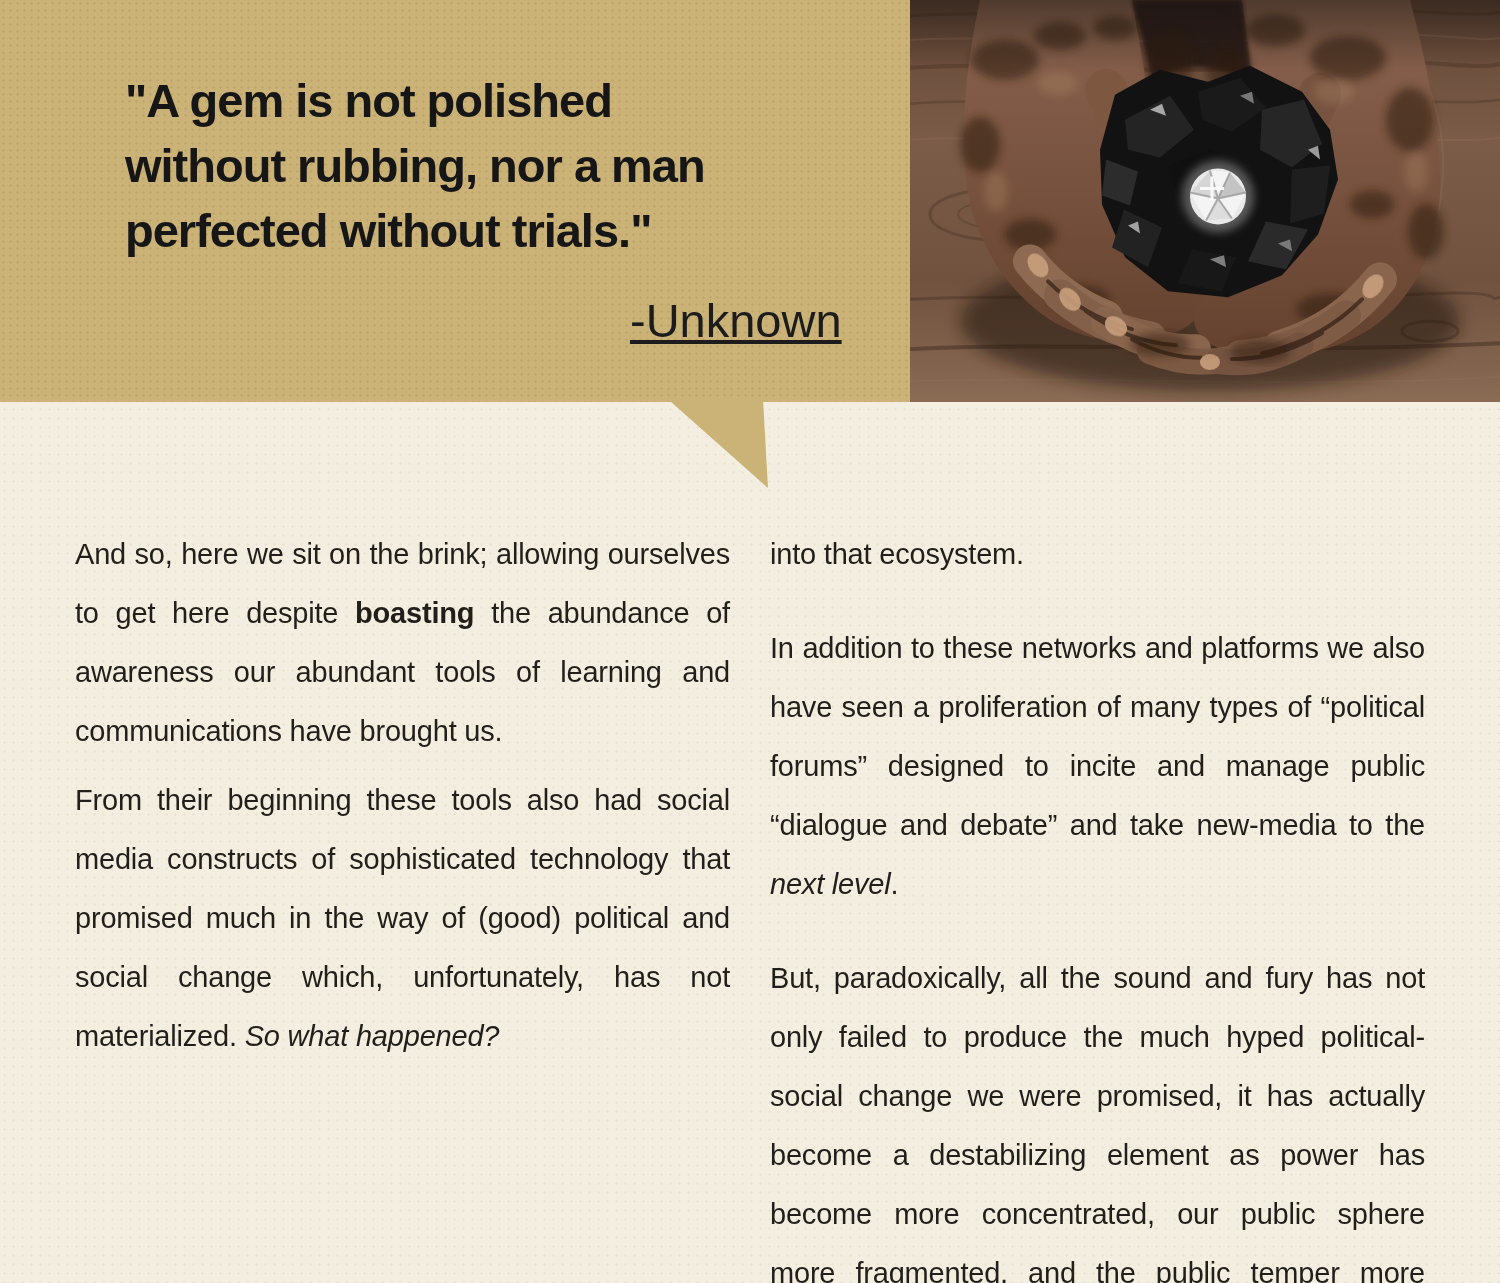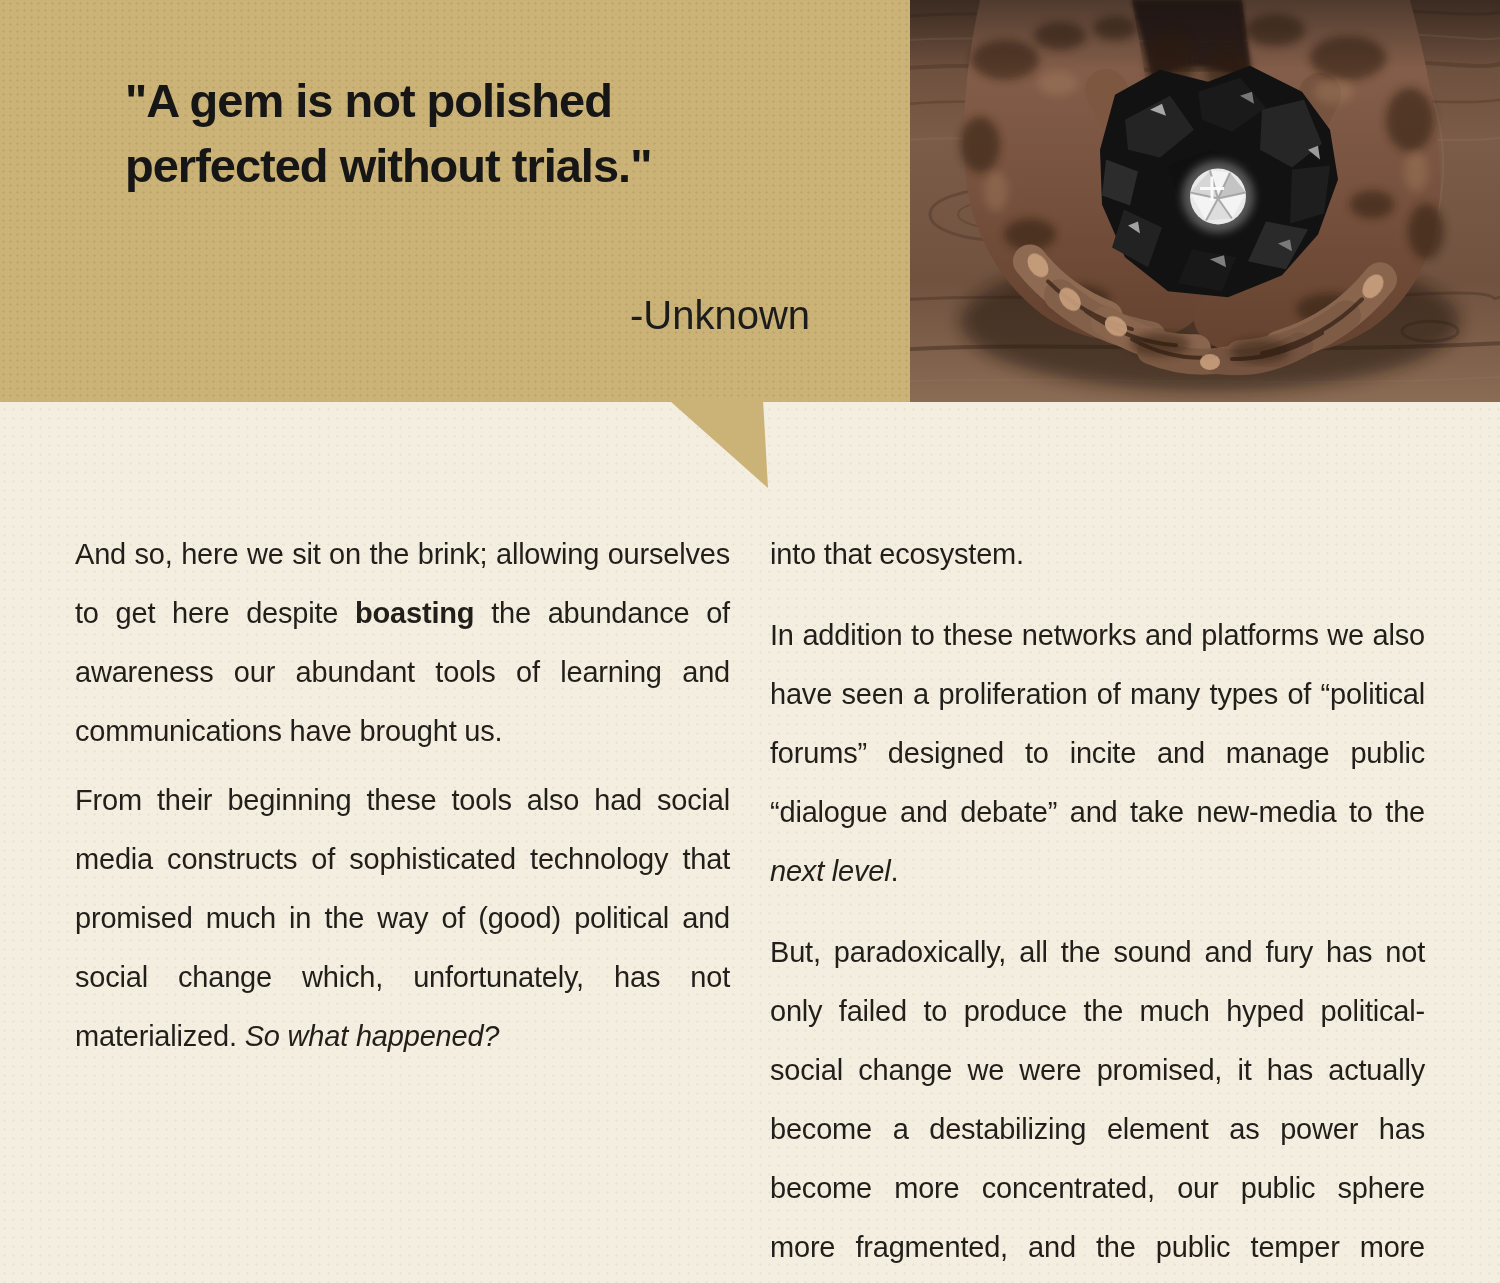--- a/index.html
+++ b/index.html
@@ -14,53 +14,54 @@
   .quote-band{position:absolute;left:0;top:0;width:1500px;height:402px;}
   .quote-panel{position:absolute;left:0;top:0;width:910px;height:402px;
         background-color:#cbb277;
         background-image:radial-gradient(rgba(118,92,40,.14) 1.2px, transparent 1.4px);
         background-size:7px 7px;}
   .quote-text{position:absolute;left:125px;top:68px;width:760px;
         font-weight:700;font-size:47px;line-height:65px;letter-spacing:-1px;
         color:#161616;}
   .quote-line{white-space:nowrap;}
   .quote-attribution{position:absolute;left:630px;top:293px;
-        font-size:40px;font-weight:400;color:#1c1c1c;letter-spacing:0;}
+        font-size:47px;font-weight:400;color:#1c1c1c;letter-spacing:0;text-decoration:underline;}
 
   .photo{position:absolute;left:910px;top:0;width:590px;height:402px;overflow:hidden;}
   .photo svg{display:block;width:100%;height:100%;}
 
   
   .speech-tail{position:absolute;left:670px;top:401px;width:98px;height:87px;
         background:#cbb277;clip-path:polygon(0 0,95% 0,100% 100%);}
 
   
   .article{position:absolute;left:0;top:525px;width:1500px;}
   .col{position:absolute;top:0;width:655px;
         font-size:29px;line-height:59px;letter-spacing:-0.2px;
         color:#221f1b;text-align:justify;}
   .col p{margin:0;}
   .col-left{left:75px;}
   .col-right{left:770px;}
   .col-left p + p{margin-top:10px;}
-  .col-right p + p{margin-top:22px;}
+  .col-right p + p{margin-top:35px;}
   .col-right p:nth-of-type(4){margin-top:42px;}
   .col p:last-child{text-align-last:left;}
   span.bold{font-weight:700;}
   span.italic{font-style:italic;}
 </style>
 </head>
 <body>
 
 <div class="page">
 
   <header class="quote-band">
     <div class="quote-panel">
       <div class="quote-text">
         <div class="quote-line">"A gem is not polished</div>
+        <div class="quote-line">without rubbing, nor a man</div>
         <div class="quote-line">perfected without trials."</div>
       </div>
       <div class="quote-attribution">-Unknown</div>
     </div>
 
     <div class="photo">
       <svg viewBox="0 0 590 403" preserveAspectRatio="none" aria-hidden="true">
         <defs>
           <linearGradient id="woodG" x1="0" y1="0" x2="0" y2="1">
             <stop offset="0" stop-color="#634636"></stop>

